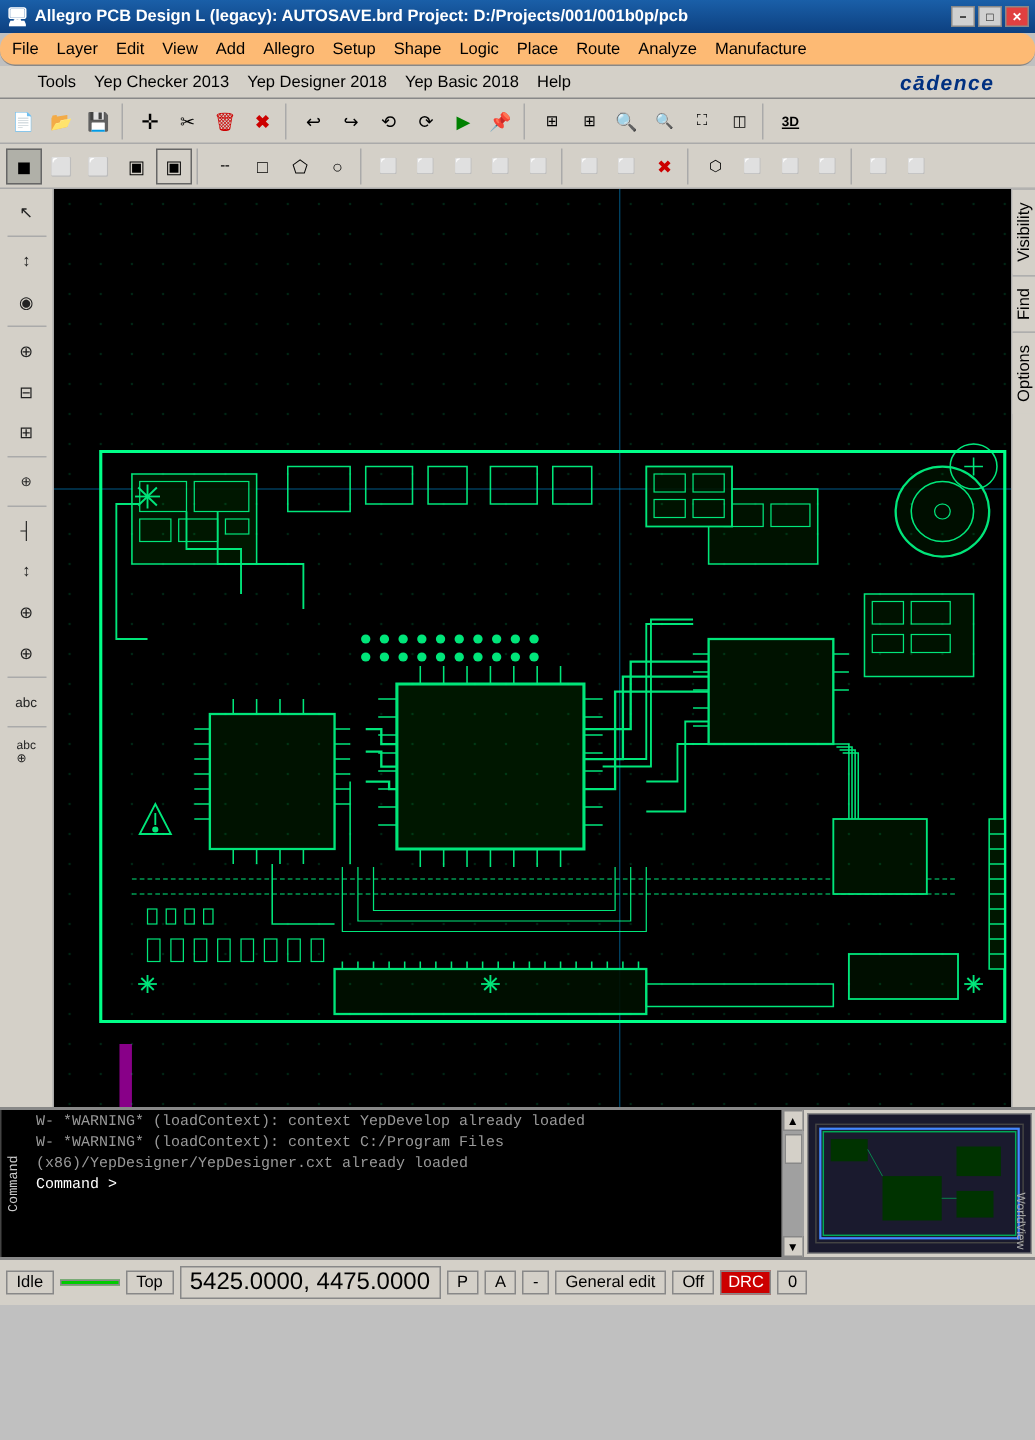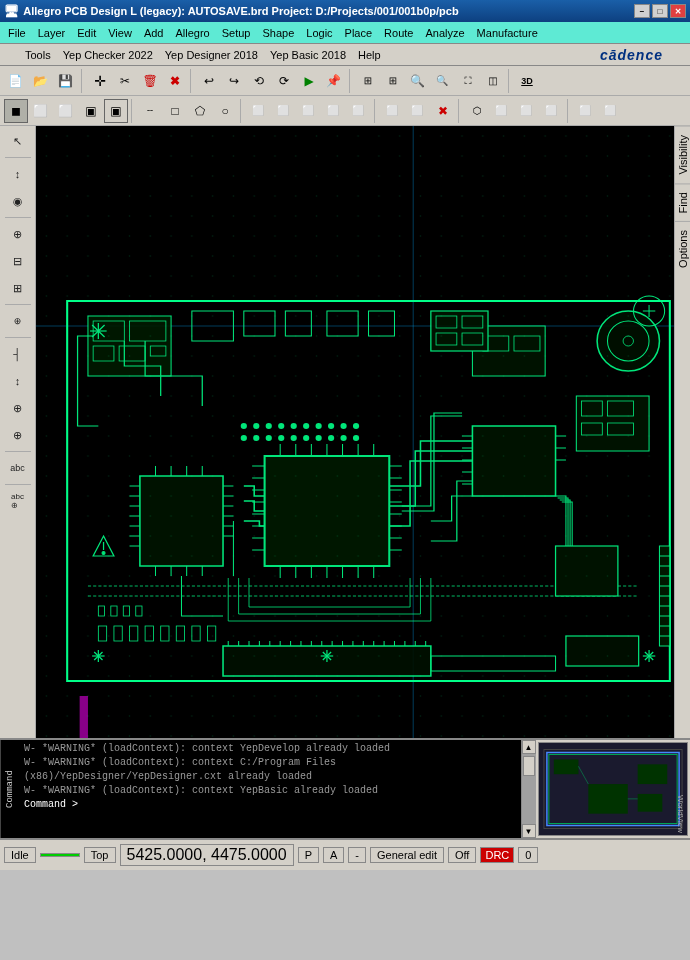--- a/index.html
+++ b/index.html
@@ -23,26 +23,27 @@
       background: #d0d0d0;
       border: 1px solid #888;
       font-size: 8px;
       display: flex; align-items: center; justify-content: center;
       cursor: pointer; color: #000;
     }
     .win-btn.close { background: #e04040; color: white; }
 
     
     #menu-bar {
-      background: #5eead4;
+      background: #fdba74;
       height: 22px;
       display: flex;
       align-items: center;
       border-bottom: 1px solid #888;
       padding: 0 2px;
+      border-radius: 10px;
     }
     .menu-item {
       padding: 2px 6px;
       font-size: 11px;
       cursor: pointer;
       white-space: nowrap;
     }
 
     
     #menu-bar2 {
@@ -305,21 +306,21 @@
   <span class="menu-item">Shape</span>
   <span class="menu-item">Logic</span>
   <span class="menu-item">Place</span>
   <span class="menu-item">Route</span>
   <span class="menu-item">Analyze</span>
   <span class="menu-item">Manufacture</span>
 </div>
 
 <div id="menu-bar2">
   <span class="menu-item">Tools</span>
-  <span class="menu-item">Yep Checker 2022</span>
+  <span class="menu-item">Yep Checker 2013</span>
   <span class="menu-item">Yep Designer 2018</span>
   <span class="menu-item">Yep Basic 2018</span>
   <span class="menu-item">Help</span>
   <span class="cadence-logo">cādence</span>
 </div>
 
 <div class="toolbar">
   <div class="tb-btn">📄</div>
   <div class="tb-btn">📂</div>
   <div class="tb-btn">💾</div>
@@ -681,23 +682,20 @@
   <div id="console-left">
     <div class="console-label">Command</div>
     <div id="console-text">
       <div class="console-line">
         <span style="color:#999;">W- *WARNING* (loadContext): context YepDevelop already loaded</span>
       </div>
       <div class="console-line">
         <span style="color:#999;">W- *WARNING* (loadContext): context C:/Program Files (x86)/YepDesigner/YepDesigner.cxt already loaded</span>
       </div>
       <div class="console-line">
-        <span style="color:#999;">W- *WARNING* (loadContext): context YepBasic already loaded</span>
-      </div>
-      <div class="console-line">
         <span style="color:#fff;">Command &gt;</span>
       </div>
     </div>
   </div>
   <div id="console-scrollbar">
     <div class="scroll-btn">▲</div>
     <div class="scroll-track">
       <div class="scroll-thumb"></div>
     </div>
     <div class="scroll-btn">▼</div>

